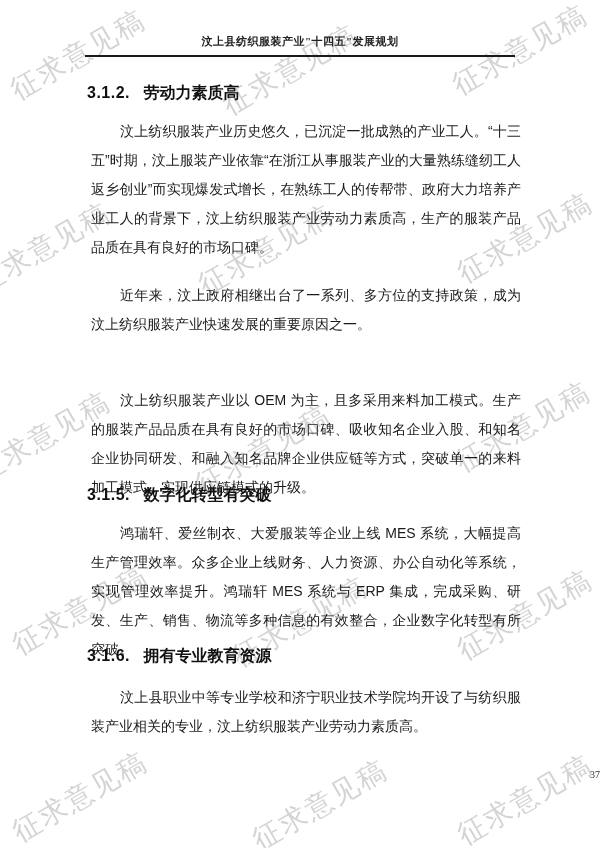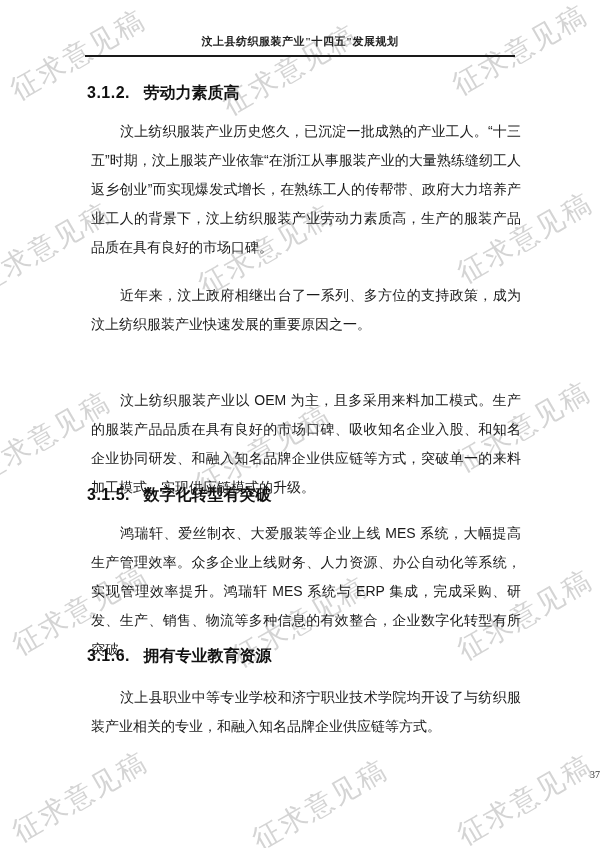--- a/index.html
+++ b/index.html
@@ -149,18 +149,18 @@
     <h2 class="sec-heading" id="h-315">
       <span class="sec-num">3.1.5.</span>
       <span class="sec-title">数字化转型有突破</span>
     </h2>
     <p class="para" id="p-315">鸿瑞轩、爱丝制衣、大爱服装等企业上线 MES 系统，大幅提高生产管理效率。众多企业上线财务、人力资源、办公自动化等系统，实现管理效率提升。鸿瑞轩 MES 系统与 ERP 集成，完成采购、研发、生产、销售、物流等多种信息的有效整合，企业数字化转型有所突破。</p>
 
     <h2 class="sec-heading" id="h-316">
       <span class="sec-num">3.1.6.</span>
       <span class="sec-title">拥有专业教育资源</span>
     </h2>
-    <p class="para" id="p-316">汶上县职业中等专业学校和济宁职业技术学院均开设了与纺织服装产业相关的专业，和融入知名品牌企业供应链等方式。</p>
+    <p class="para" id="p-316">汶上县职业中等专业学校和济宁职业技术学院均开设了与纺织服装产业相关的专业，汶上纺织服装产业劳动力素质高。</p>
 
     <div class="page-number">37</div>
 
   </div>
 </div>
 
 </body></html>

